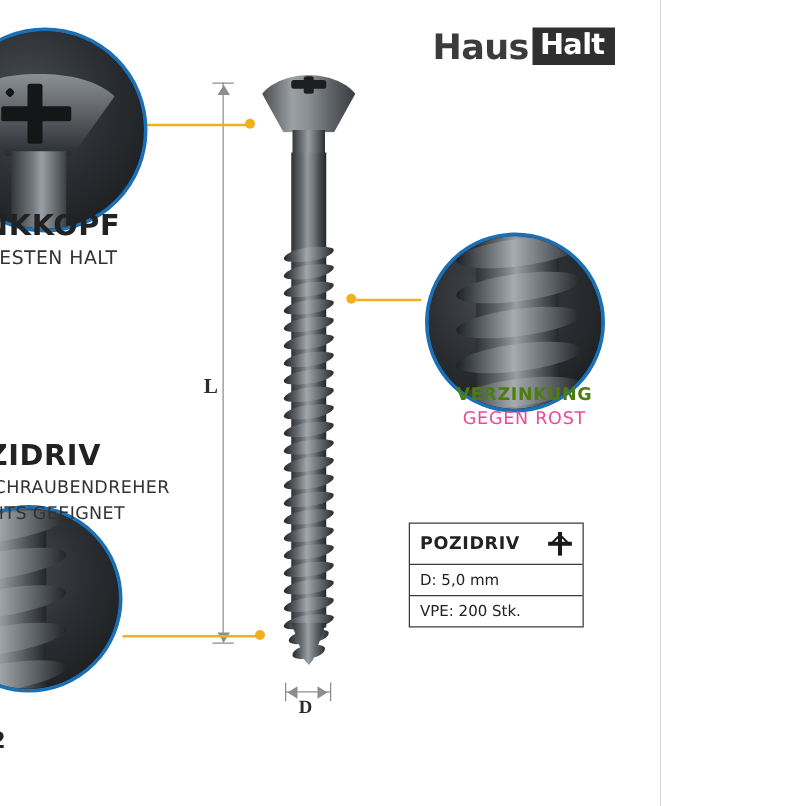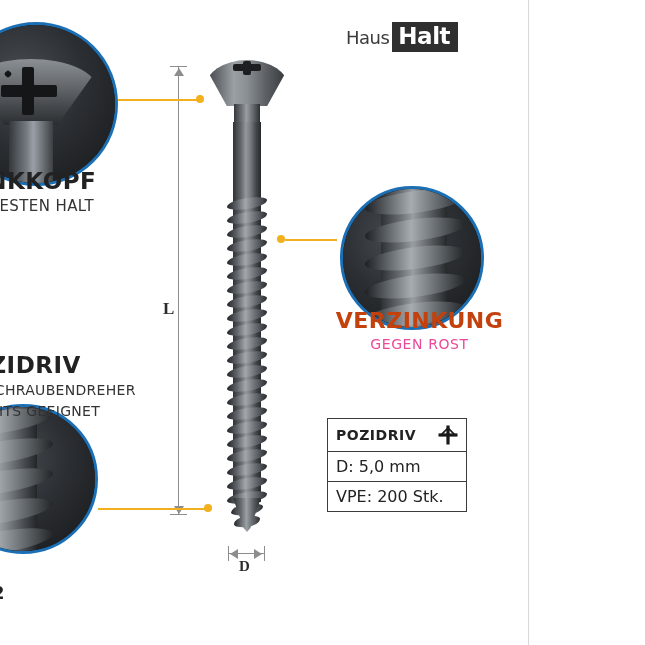--- a/index.html
+++ b/index.html
@@ -43,22 +43,22 @@
   
   .logo {
     position: absolute;
     left: 346px;
     top: 22px;
     display: flex;
     align-items: center;
     height: 30px;
   }
   .logo-haus {
-    font-size: 18px;
-    font-weight: normal;
+    font-size: 28px;
+    font-weight: bold;
     letter-spacing: -0.5px;
     color: #3b3b3b;
     font-family: "DejaVu Sans", sans-serif;
   }
   .logo-halt-box {
     background: #2f2f2f;
     color: #ffffff;
     font-size: 23px;
     font-weight: bold;
     letter-spacing: -0.5px;
@@ -327,23 +327,23 @@
   }
 
   .txt-verzinkung {
     position: absolute;
     left: 332px;
     top: 308px;
     width: 175px;
     text-align: center;
   }
   .txt-verzinkung .h {
-    font-size: 22px;
-    font-weight: bold;
-    color: #c2410c;
+    font-size: 14px;
+    font-weight: bold;
+    color: #4d7c0f;
     letter-spacing: 0.5px;
     font-family: "DejaVu Sans", sans-serif;
   }
   .txt-verzinkung .s {
     font-size: 14px;
     color: #ec4899;
     letter-spacing: 0.6px;
     margin-top: 3px;
     font-family: "DejaVu Sans", sans-serif;
   }
@@ -354,21 +354,21 @@
     left: 327px;
     top: 418px;
     width: 140px;
     border: 1px solid #3b3b3b;
     background: #ffffff;
     box-sizing: border-box;
   }
   .spec-row {
     border-bottom: 1px solid #3b3b3b;
     padding: 5px 8px;
-    font-size: 16px;
+    font-size: 12px;
     color: #222222;
     display: flex;
     align-items: center;
     justify-content: space-between;
     font-family: "DejaVu Sans", sans-serif;
   }
   .spec-row:last-child { border-bottom: none; }
   .spec-head {
     font-size: 14px;
     font-weight: bold;

